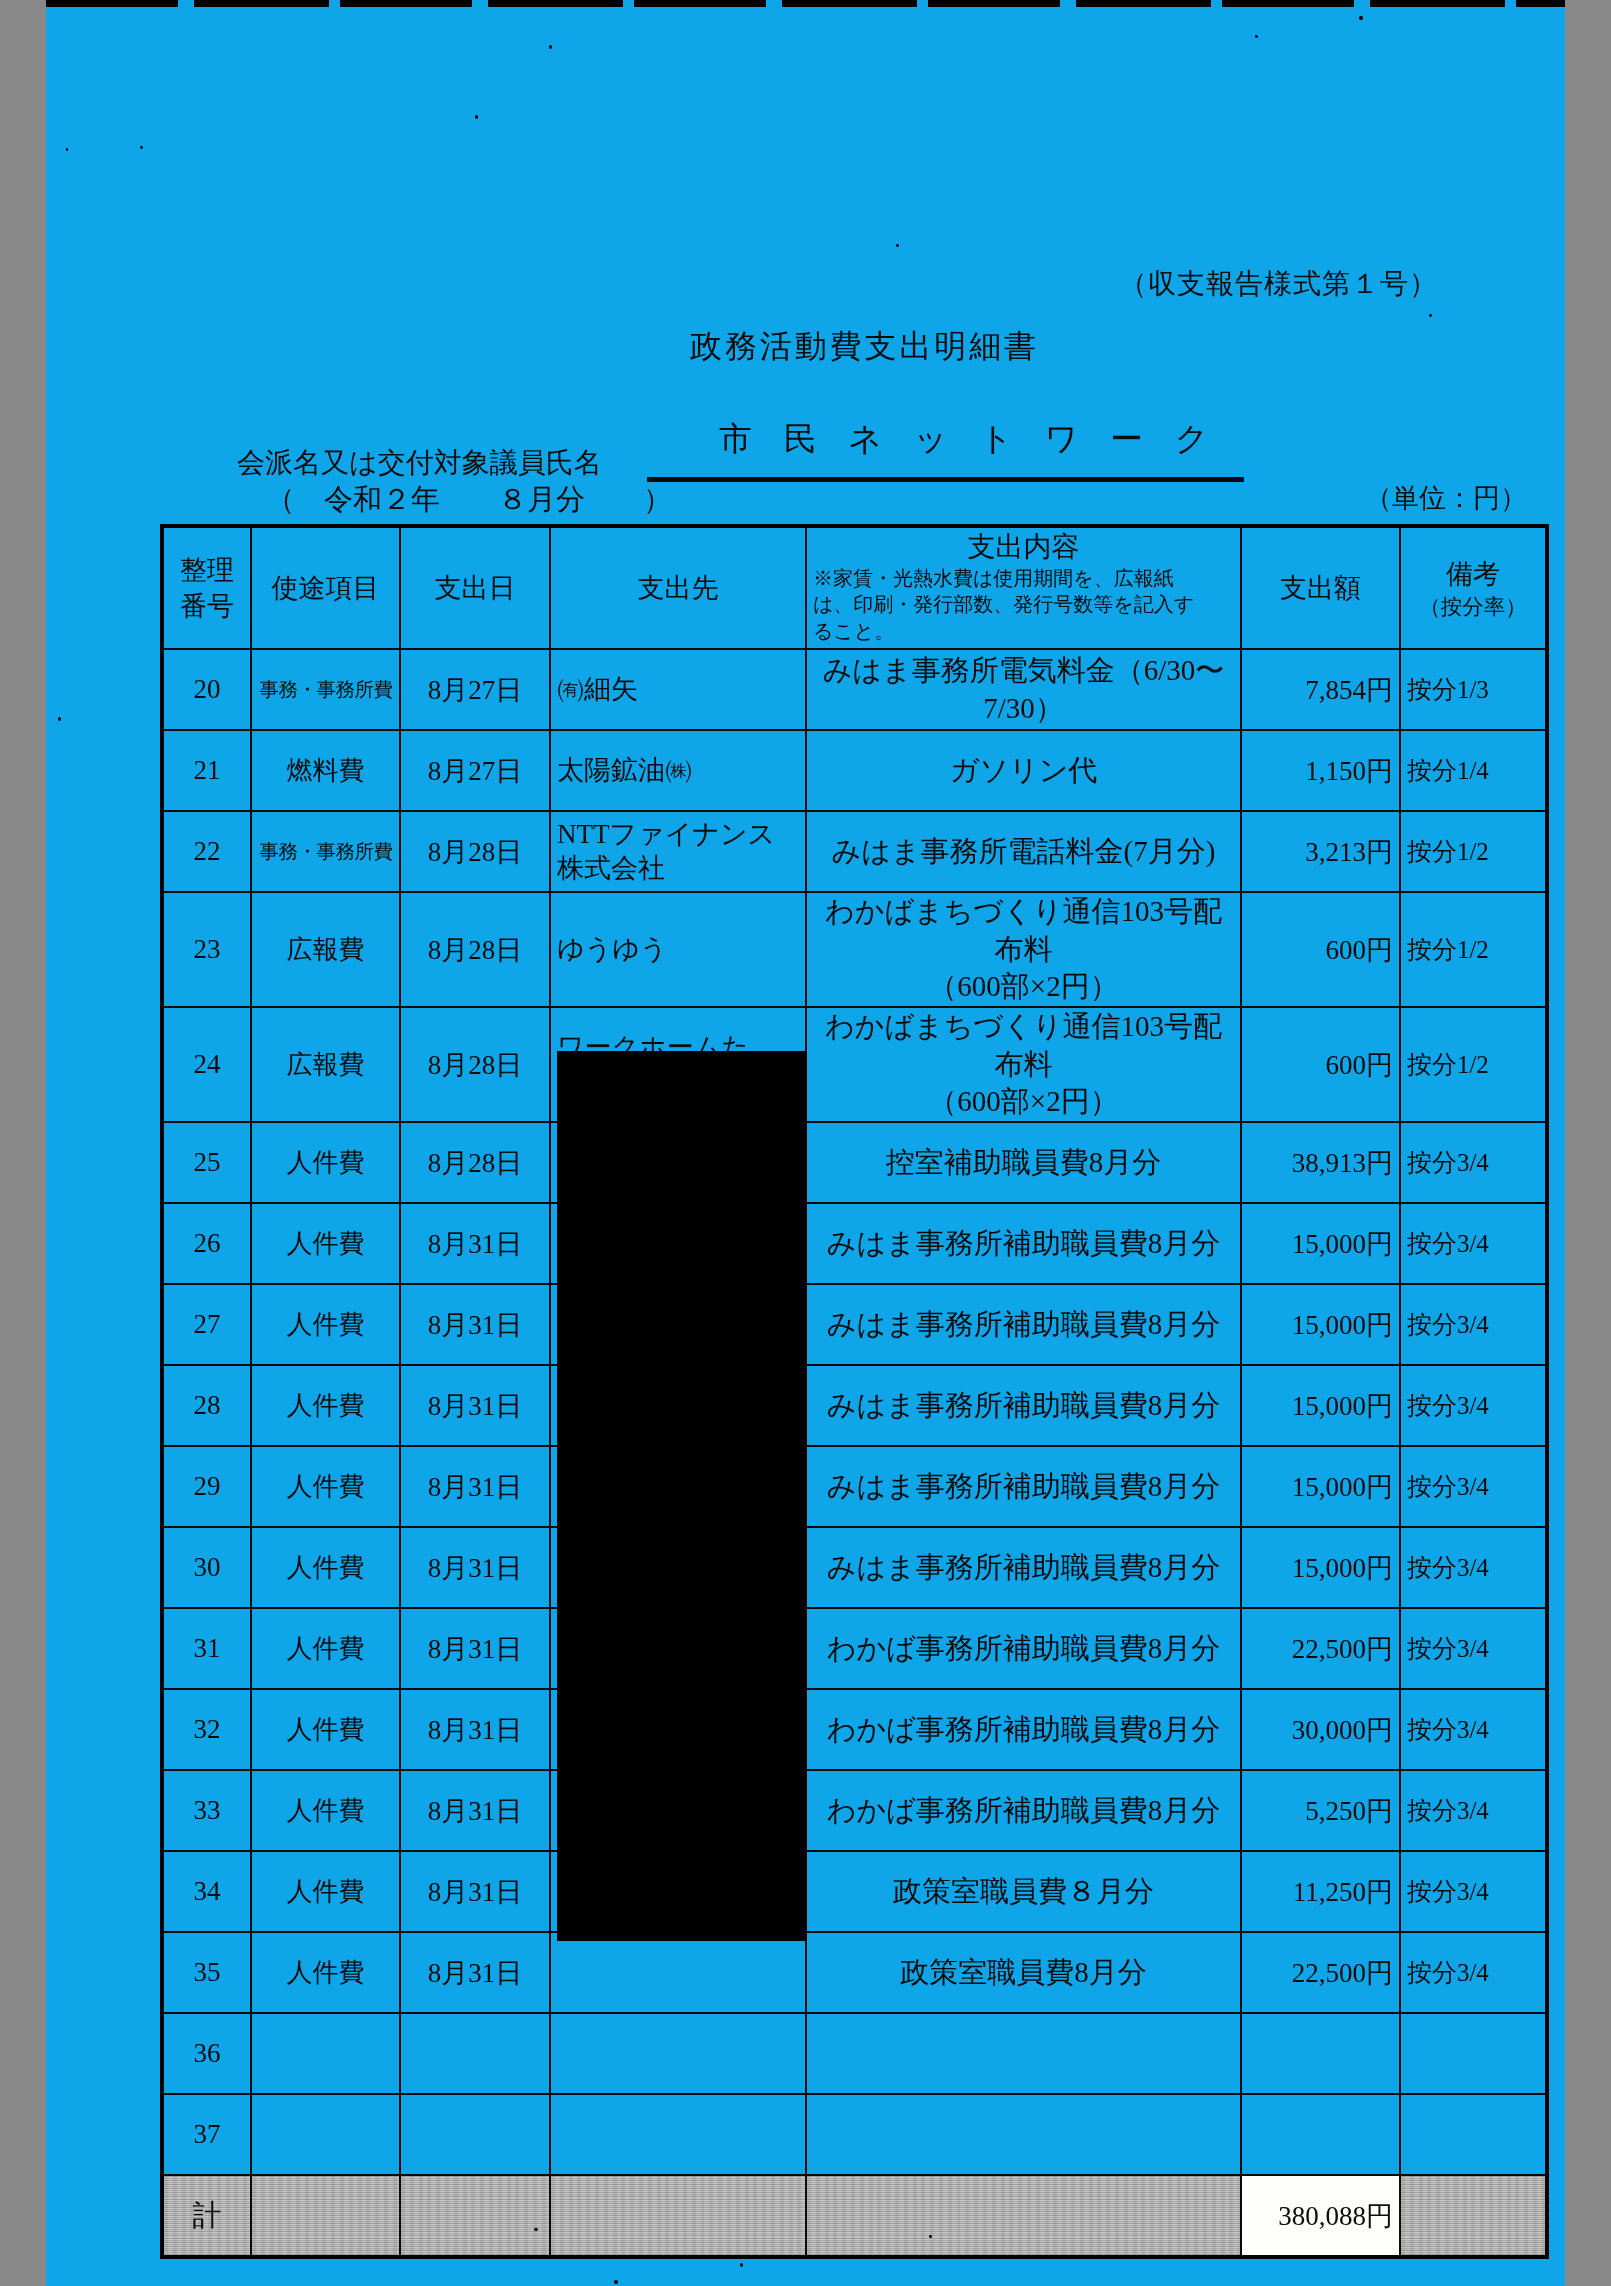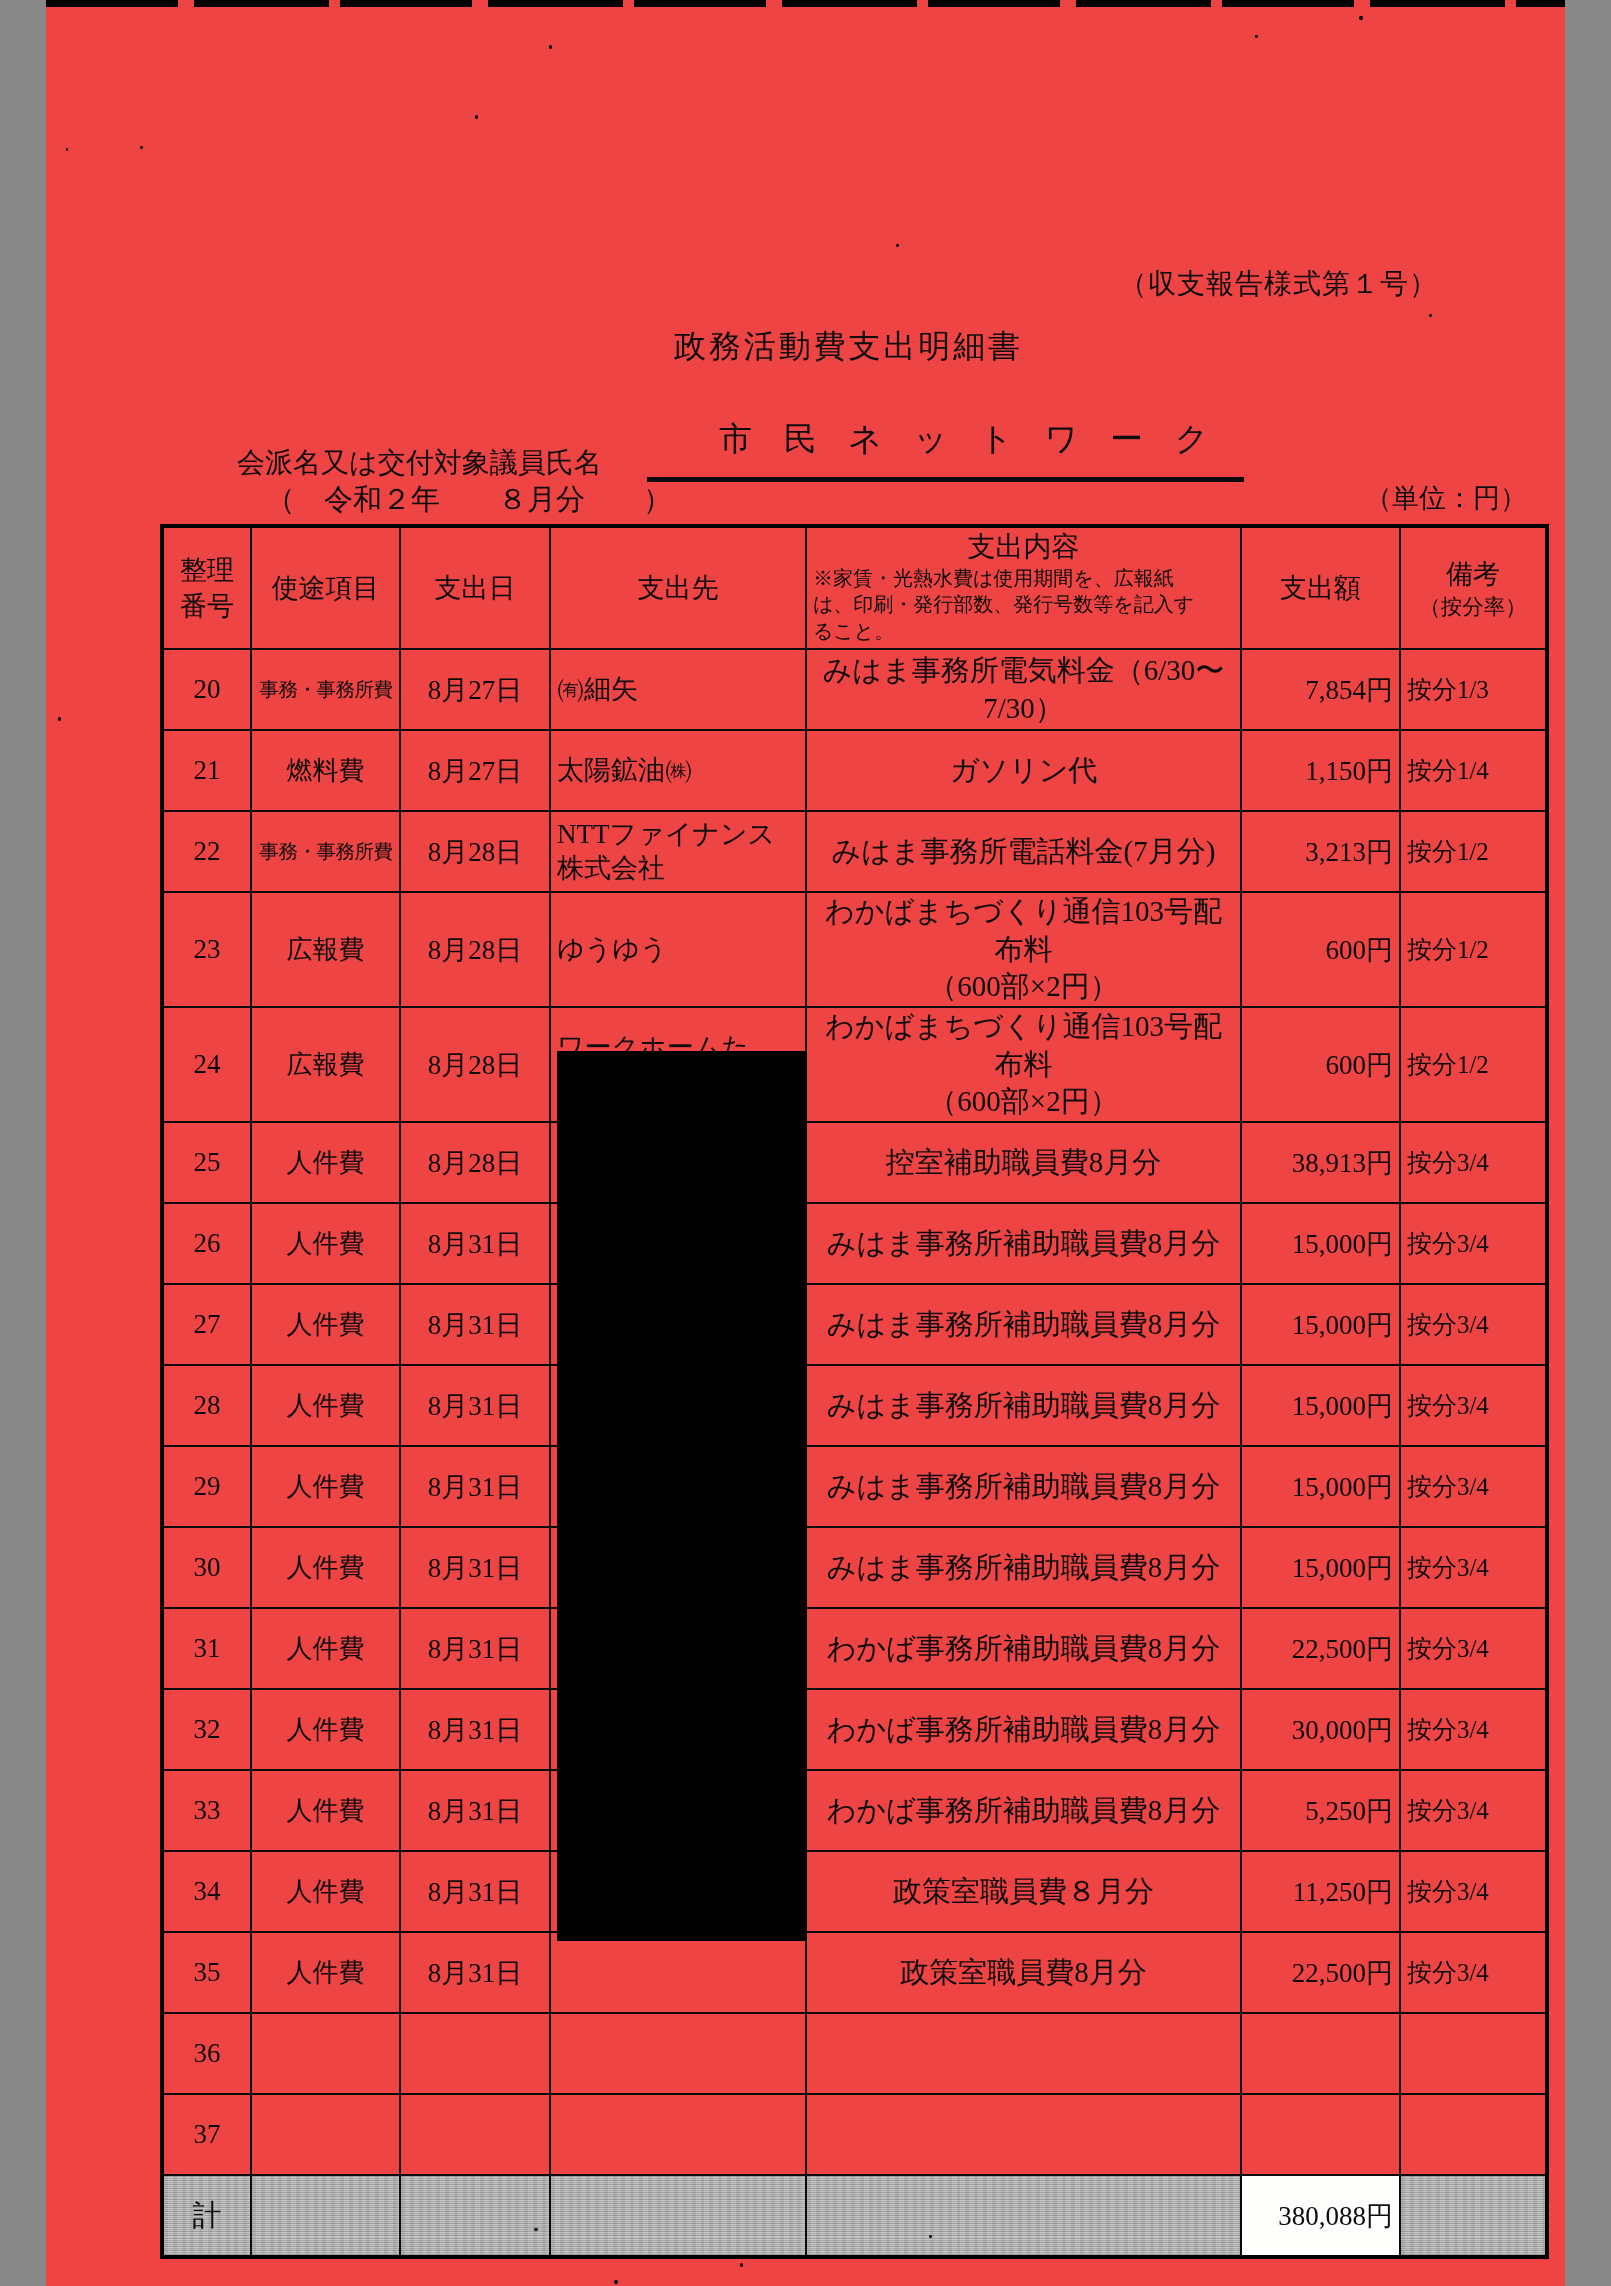--- a/index.html
+++ b/index.html
@@ -1,27 +1,27 @@
 <!DOCTYPE html>
 <html><head>
 <meta charset="utf-8">
 <style>
   html,body{margin:0;padding:0;background:#888;}
   #page{
-    position:relative; width:1519px; height:2287px; background:#ef4444;
+    position:relative; width:1519px; height:2287px; background:#0ea5e9;
     font-family:"Liberation Serif","DejaVu Serif",serif; color:#0c0c0c;
     margin:0 auto; overflow:hidden;
   }
   .abs{position:absolute;}
   .edge-strip{
     top:0; left:0; width:1611px; height:6.8px;
     background:repeating-linear-gradient(90deg,#000 0 132px, transparent 132px 148px, #000 148px 283px, transparent 283px 294px);
   }
   .form-code{top:265px; right:127px; font-size:28px; letter-spacing:1px;}
-  .doc-title{top:325px; left:628px; font-size:32px; letter-spacing:2.9px;}
+  .doc-title{top:325px; left:644px; font-size:32px; letter-spacing:2.9px;}
   .party-label{top:429px; left:191px; font-size:28px;margin-top:15px;}
   .party-name{top:417px; left:673px; font-size:33px; letter-spacing:11.7px; font-weight:400;}
   .party-underline{top:477px; left:601px; width:597px; height:4.9px; background:#0a0a0a;}
   .period{top:480px; left:220px; font-size:29px;}
   .unit-note{top:480px; left:1319px; font-size:27px;}
 
   table.expense{
     position:absolute; left:114px; top:524px; width:1386px;
     border-collapse:collapse; table-layout:fixed;
     border:4.9px solid #000;

